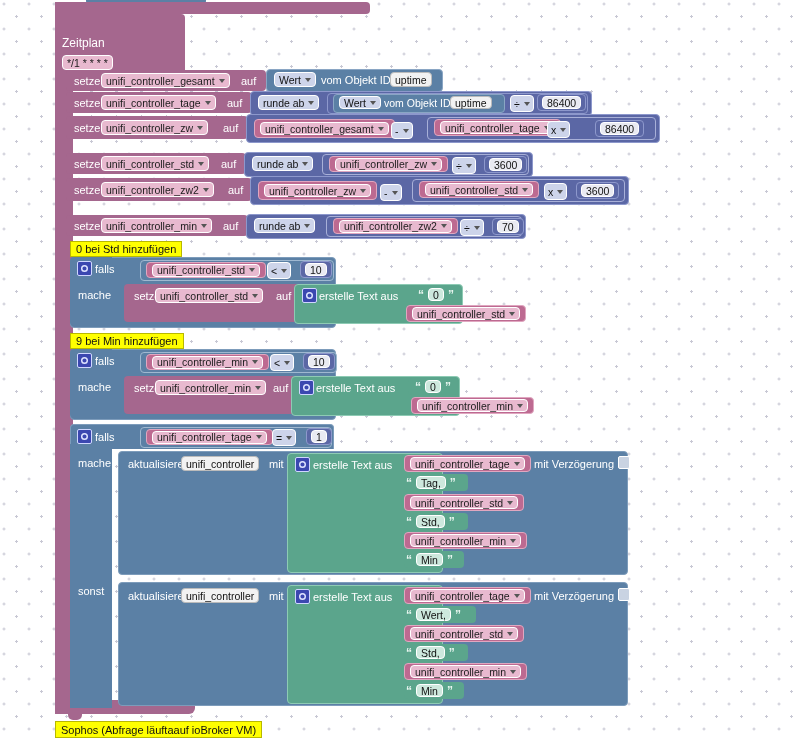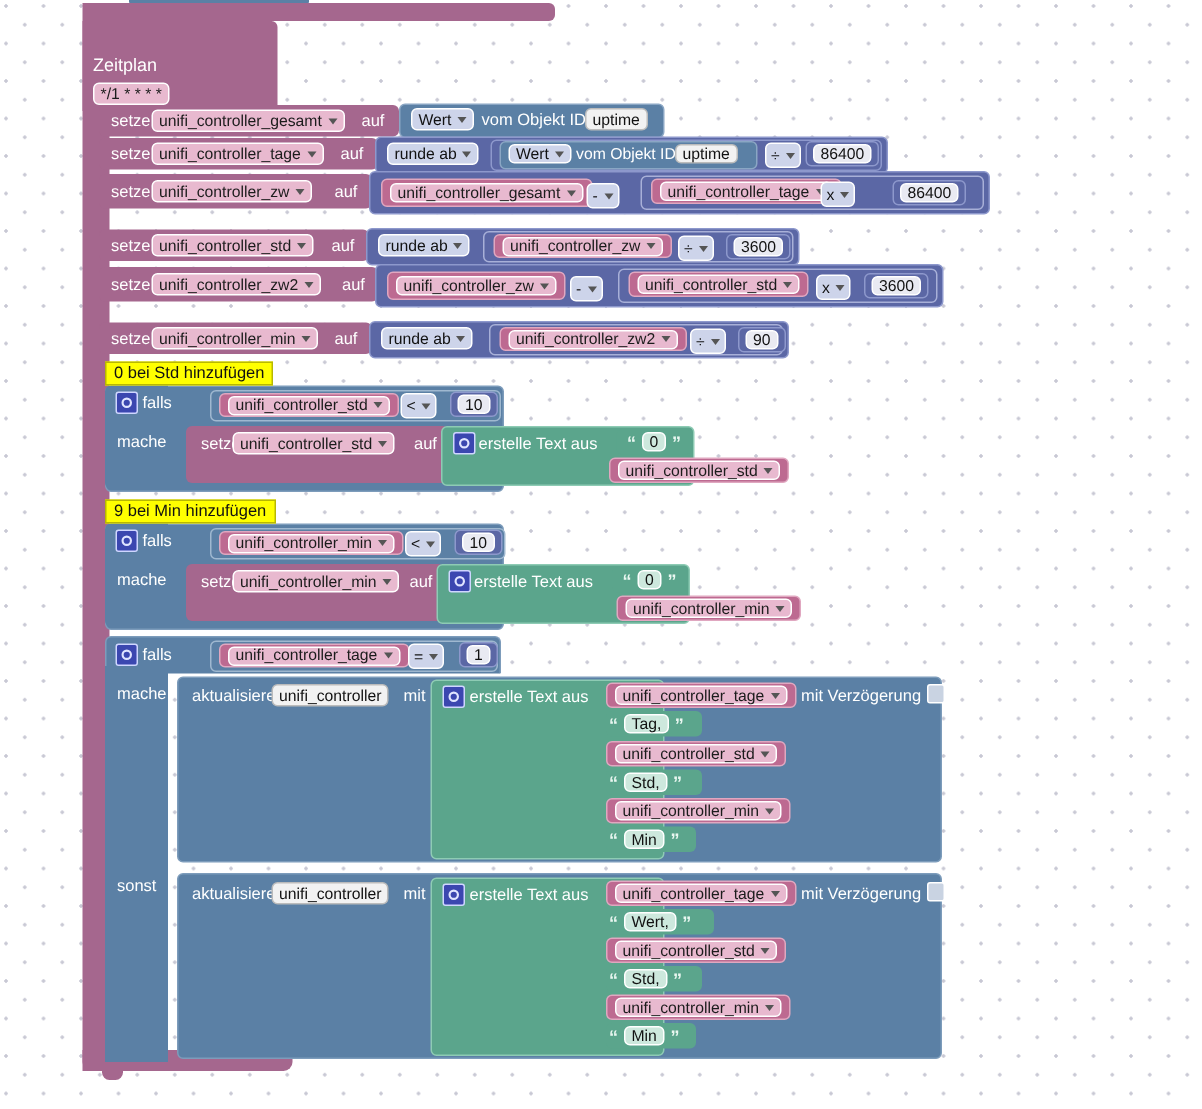--- a/index.html
+++ b/index.html
@@ -273,21 +273,21 @@
      <span class="field">
         <span>unifi_controller_zw2</span>
         <i class="caret"></i>
       </span>
   </div>
   <div class="abs op" style="left:458px;top:219px;">
       <span>÷</span>
       <i class="caret"></i>
     </div>
   <div class="abs num" style="left:492px;top:218px;">
-      <span class="field">90</span>
+      <span class="field">70</span>
     </div>
 
   <div class="comment" style="left:70px;top:241px;height:16px;">0 bei Std hinzufügen</div>
 
   <div class="abs c-logic" style="left:70px;top:257px;width:264px;height:69px;border-radius:4px;border:1px solid #7d9cbb;"></div>
   <div class="abs c-logic" style="left:70px;top:257px;width:42px;height:69px;border-radius:4px 0 0 4px;"></div>
   <div class="abs gear" style="left:74px;top:261px;">
      <svg width="9" height="9" viewBox="0 0 10 10">
        <circle cx="5" cy="5" r="3.1" fill="none" stroke="#dfe4ff" stroke-width="1.6"></circle>
        <circle cx="5" cy="5" r="1.1" fill="#3b47b0"></circle>
@@ -519,14 +519,15 @@
         <i class="caret"></i>
       </span>
   </div>
   <div class="abs c-text" style="left:404px;top:682px;width:60px;height:17px;border-radius:4px;display:flex;align-items:center;">
      <span class="q">“</span>
      <span class="field greenf" style="height:13px;">Min</span>
      <span class="q">”</span>
   </div>
 
   <div class="abs" style="left:68px;top:714px;width:14px;height:6px;background:#a5678e;border-radius:0 0 5px 5px;"></div>
+  <div class="comment" style="left:55px;top:721px;height:17px;">Sophos (Abfrage läuftaauf ioBroker VM)</div>
 
 </div>
 
 </body></html>

